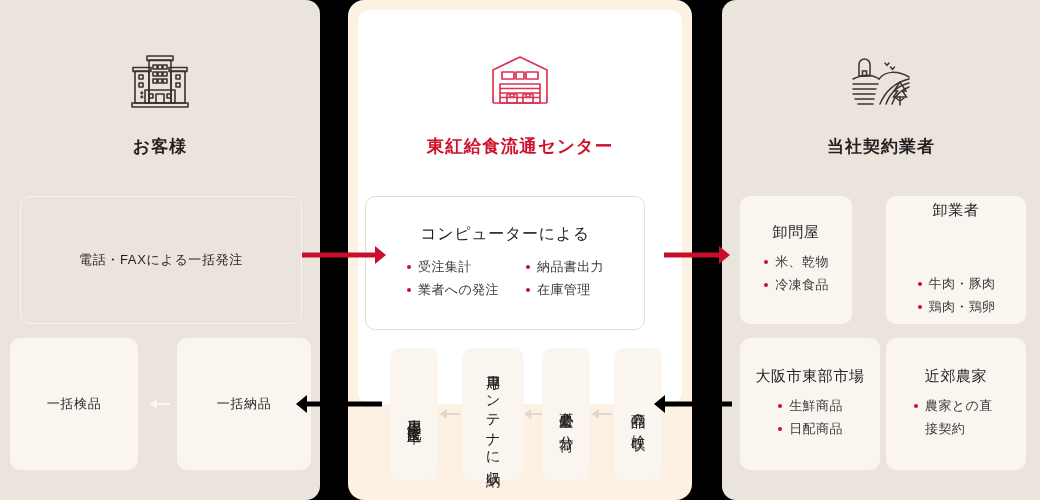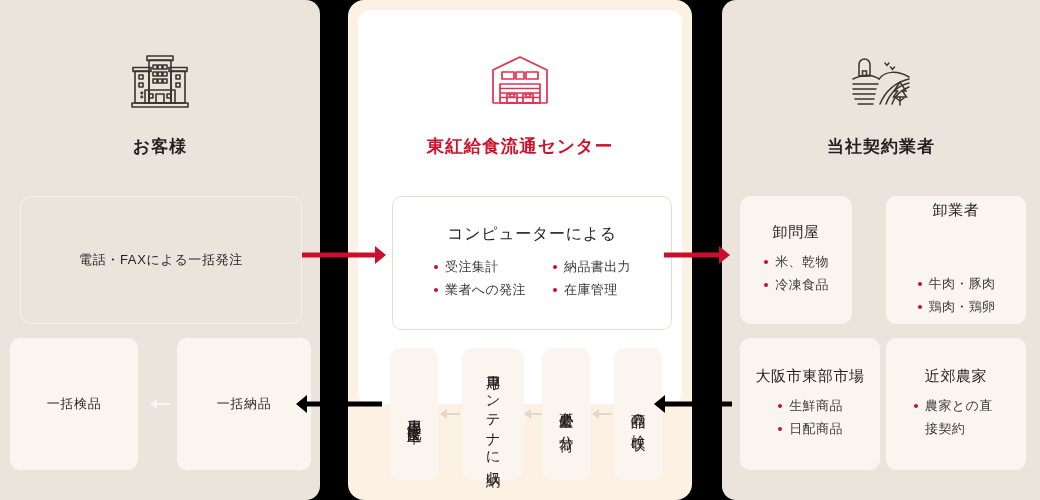--- a/index.html
+++ b/index.html
@@ -281,21 +281,21 @@
 
             <path d="M23 48 h10 v9 h-10 z"></path>
             <path d="M26 48 v3 h4 v-3"></path>
             <path d="M39 48 h10 v9 h-10 z"></path>
             <path d="M42 48 v3 h4 v-3"></path>
           </svg>
         </span>
         <div class="panel-title accent">東紅給食流通センター</div>
       </div>
 
-      <div class="box box-outline" style="left:34px; top:186px; width:280px; height:134px;
+      <div class="box box-outline" style="left:7px; top:186px; width:280px; height:134px;
                   border:1px solid #E6DED4;">
         <div class="box-heading big">コンピューターによる</div>
         <div class="cols">
           <ul class="bullets">
             <li>受注集計</li>
             <li>業者への発注</li>
           </ul>
           <ul class="bullets">
             <li>納品書出力</li>
             <li>在庫管理</li>

